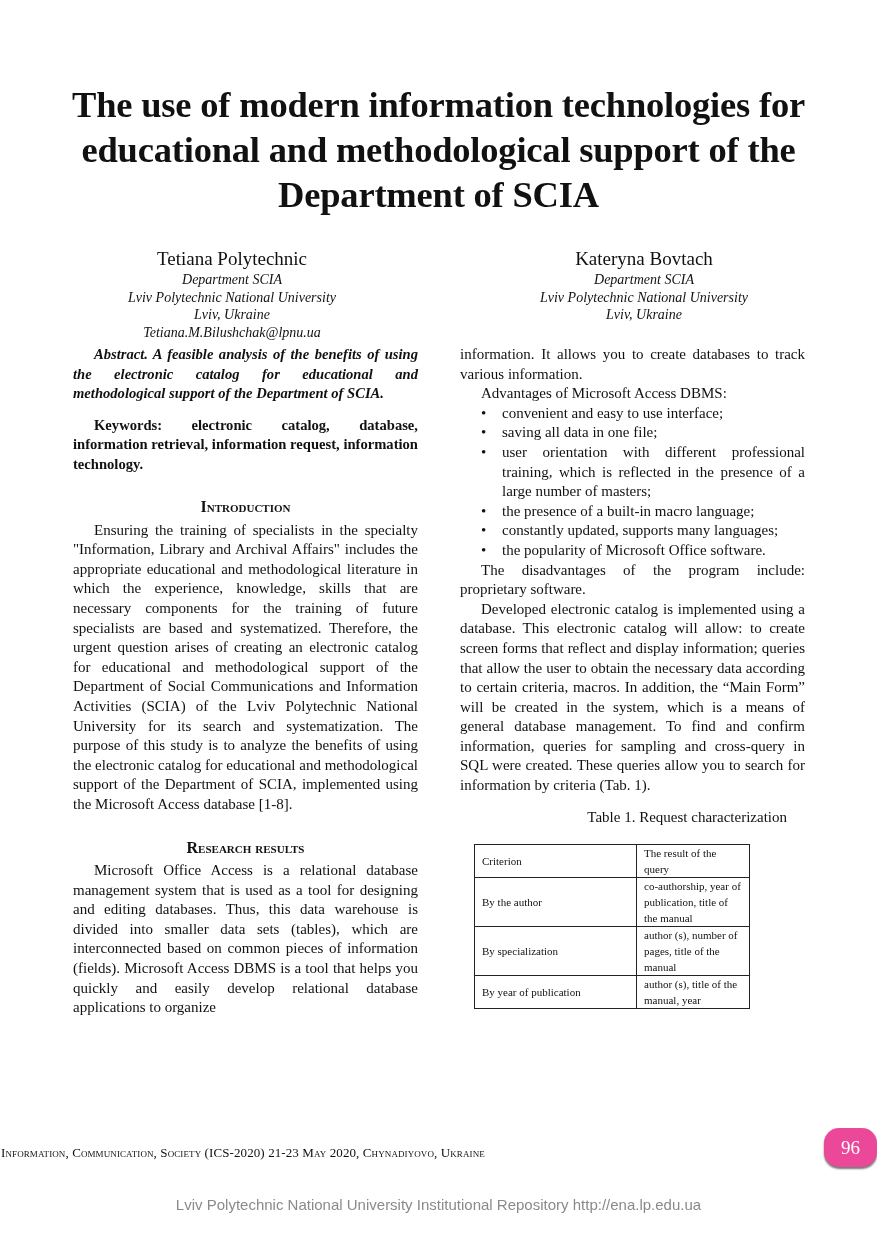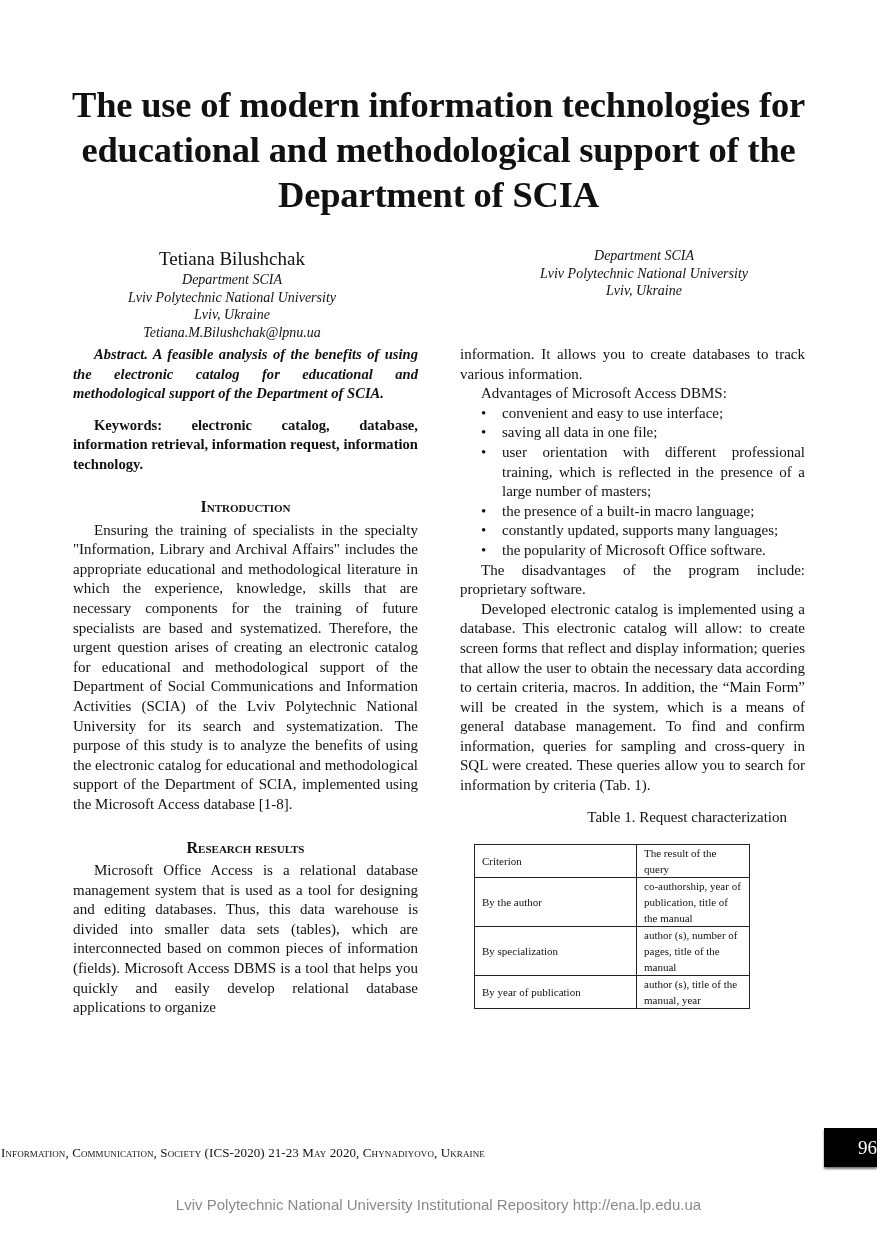--- a/index.html
+++ b/index.html
@@ -22,39 +22,40 @@
   .section { text-align: center; font-weight: bold; font-size: 16px; margin: 23px 0 4px 0; font-variant: small-caps; }
   ul { list-style: none; margin: 0; padding: 0; }
   ul li { position: relative; padding-left: 42px; text-align: justify; }
   ul li .bullet { position: absolute; left: 21px; top: 0; }
   .tcap { text-align: right; font-size: 15px; margin-top: 12px; padding-right: 18px; }
   table { border-collapse: collapse; margin-top: 17px; margin-left: 14px; width: 276px; font-size: 11px; line-height: 16px; }
   td { border: 1px solid #222; padding: 0 6px 0 7px; vertical-align: middle; }
   td.c1 { width: 148px; }
   .footer { position: absolute; left: 0; top: 1145px; width: 877px; text-align: left; font-size: 13px; font-variant: small-caps; letter-spacing: 0.1px; }
   .footer span { position: relative; left: 1px; }
-  .pagebox { position: absolute; left: 824px; top: 1128px; width: 53px; height: 39px; background: #000000;
-             color: #ffffff; font-size: 19px; text-align: right; line-height: 39px; box-shadow: 0 2px 2px #777; }
+  .pagebox { position: absolute; left: 824px; top: 1128px; width: 53px; height: 39px; background: #ec4899;
+             color: #ffffff; font-size: 19px; text-align: center; line-height: 39px; box-shadow: 0 2px 2px #777; border-radius: 15px; }
   .repo { position: absolute; left: 0; top: 1196px; width: 877px; text-align: center;
           font-family: "Liberation Sans", sans-serif; font-size: 15px; color: #8a8a8a; }
 </style>
 </head>
 <body>
 
 <div class="title">The use of modern information technologies for educational and methodological support of the Department of SCIA</div>
 
 <div class="author" id="author1">
-  <div class="name">Tetiana Bilushchak</div>
+  <div class="name">Tetiana Polytechnic</div>
   <div class="aff">Department SCIA</div>
   <div class="aff">Lviv Polytechnic National University</div>
   <div class="aff">Lviv, Ukraine</div>
   <div class="aff">Tetiana.M.Bilushchak@lpnu.ua</div>
 </div>
 
 <div class="author" id="author2">
+  <div class="name">Kateryna Bovtach</div>
   <div class="aff">Department SCIA</div>
   <div class="aff">Lviv Polytechnic National University</div>
   <div class="aff">Lviv, Ukraine</div>
 </div>
 
 <div class="col" id="col-left">
   <p class="abstract indent">Abstract. A feasible analysis of the benefits of using the electronic catalog for educational and methodological support of the Department of SCIA.</p>
   <p class="keywords indent">Keywords: electronic catalog, database, information retrieval, information request, information technology.</p>
   <div class="section">Introduction</div>
   <p class="indent">Ensuring the training of specialists in the specialty "Information, Library and Archival Affairs" includes the appropriate educational and methodological literature in which the experience, knowledge, skills that are necessary components for the training of future specialists are based and systematized. Therefore, the urgent question arises of creating an electronic catalog for educational and methodological support of the Department of Social Communications and Information Activities (SCIA) of the Lviv Polytechnic National University for its search and systematization. The purpose of this study is to analyze the benefits of using the electronic catalog for educational and methodological support of the Department of SCIA, implemented using the Microsoft Access database [1-8].</p>

